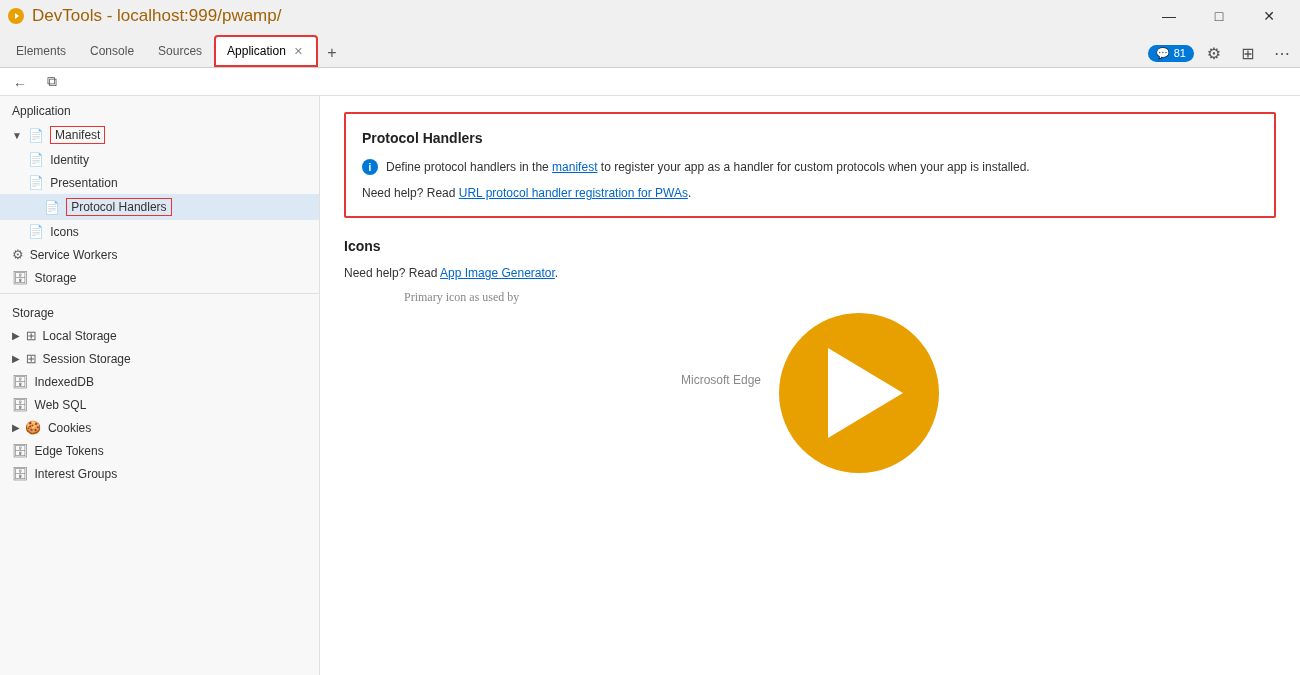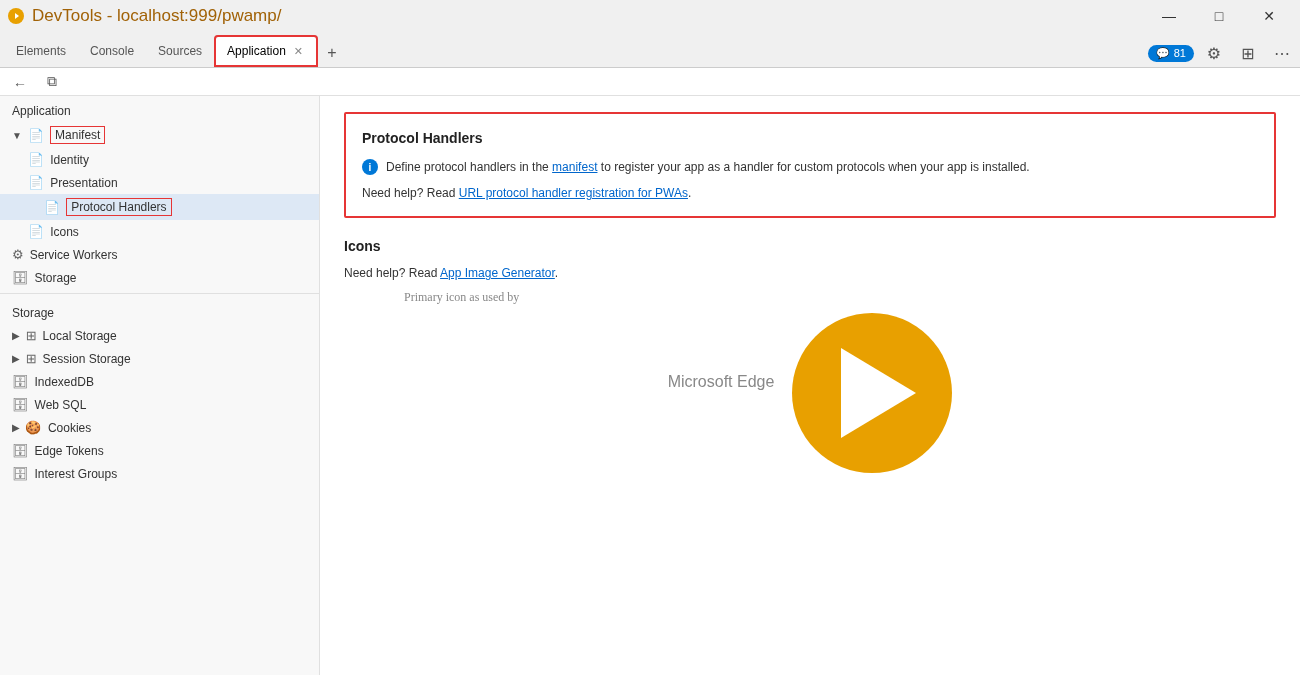--- a/index.html
+++ b/index.html
@@ -248,21 +248,21 @@
       width: 100%;
       padding-left: 60px;
       font-family: Liberation Serif, serif;
     }
     .icon-container {
       display: flex;
       align-items: flex-start;
       gap: 0;
     }
     .edge-label {
-      font-size: 16px;
+      font-size: 12px;
       color: #888;
       margin-right: 18px;
       padding-top: 60px;
     }
     .icon-circle {
       width: 160px;
       height: 160px;
       background: #e8a000;
       border-radius: 50%;
       display: flex;

